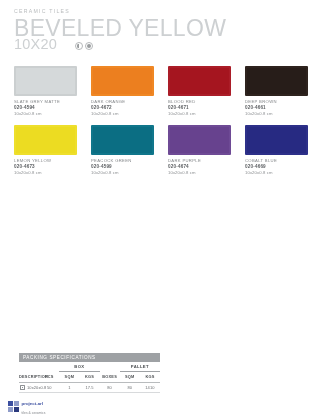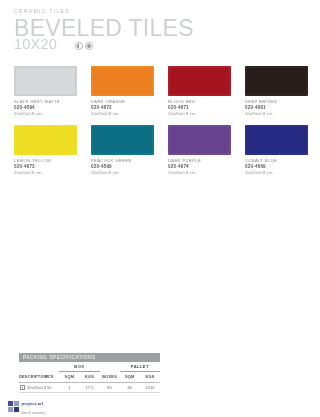--- a/index.html
+++ b/index.html
@@ -253,21 +253,21 @@
     color: #7f8287;
     letter-spacing: 0.05px;
     white-space: nowrap;
   }
 </style>
 </head>
 <body>
 
 <div class="header">
   <div class="eyebrow">CERAMIC TILES</div>
-  <div class="title">BEVELED TILES</div>
+  <div class="title">BEVELED YELLOW</div>
   <div class="subline">
     <span class="size">10X20</span>
     <span class="badges">
       <span class="badge half"></span>
       <span class="badge"></span>
     </span>
   </div>
 </div>
 
 <div class="grid">

